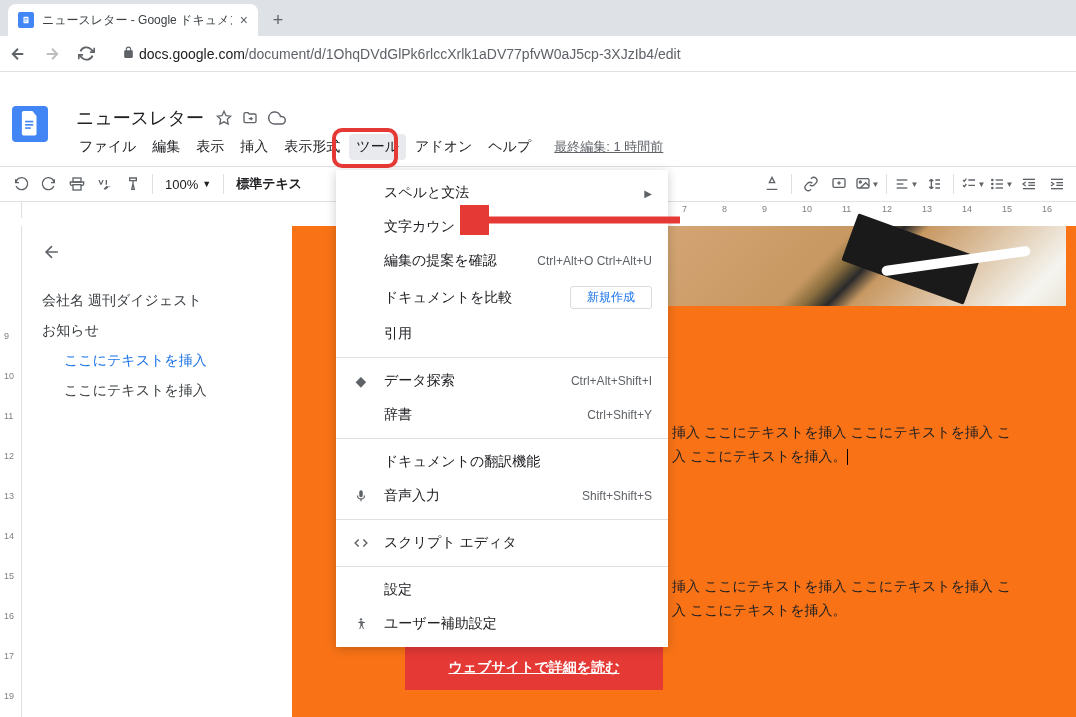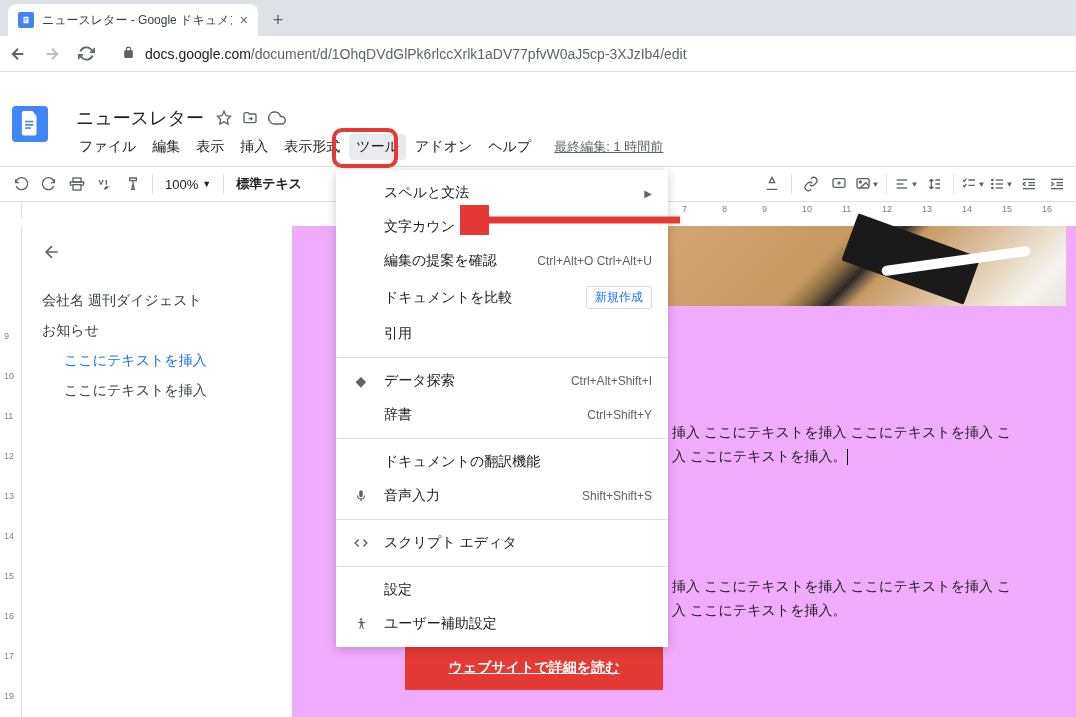--- a/index.html
+++ b/index.html
@@ -10,21 +10,21 @@
     .tab { background: #fff; height: 32px; border-radius: 8px 8px 0 0; display: flex; align-items: center; padding: 0 10px; gap: 8px; width: 250px; }
     .tab-favicon { width: 16px; height: 16px; background: #4285f4; border-radius: 2px; display: flex; align-items: center; justify-content: center; }
     .tab-favicon svg { width: 10px; height: 10px; }
     .tab-title { font-size: 12px; color: #3c4043; flex: 1; white-space: nowrap; overflow: hidden; }
     .tab-close { font-size: 14px; color: #5f6368; }
     .new-tab { width: 28px; height: 28px; display: flex; align-items: center; justify-content: center; color: #5f6368; font-size: 18px; margin-left: 6px; margin-bottom: 2px; }
 
     .addr-bar { height: 36px; background: #fff; display: flex; align-items: center; padding: 0 8px; gap: 14px; border-bottom: 1px solid #e0e0e0; }
     .nav-btn { color: #5f6368; display: flex; align-items: center; justify-content: center; width: 20px; height: 20px; }
     .nav-btn.disabled { color: #bdbdbd; }
-    .url-field { flex: 1; display: flex; align-items: center; gap: 10px; font-size: 14px; padding: 4px 12px; }
+    .url-field { flex: 1; display: flex; align-items: center; gap: 4px; font-size: 14px; padding: 4px 12px; }
     .lock-icon { color: #5f6368; }
     .url-text { color: #202124; }
     .url-domain { color: #202124; }
     .url-path { color: #5f6368; }
 
     
     .docs-header { padding: 8px 12px 0; display: flex; align-items: flex-start; gap: 24px; margin-top: 24px; }
     .docs-logo { width: 36px; height: 36px; background: #4285f4; border-radius: 4px; display: flex; align-items: center; justify-content: center; margin-top: 2px; }
     .docs-logo svg { width: 20px; height: 26px; }
     .docs-title-area { flex: 1; }
@@ -57,38 +57,38 @@
     .main-area { display: flex; position: absolute; top: 226px; bottom: 0; left: 0; right: 0; }
     .v-ruler { width: 22px; border-right: 1px solid #e0e0e0; position: relative; font-size: 9px; color: #808080; }
     .v-mark { position: absolute; left: 4px; }
 
     .outline-panel { width: 270px; padding: 16px 20px; }
     .outline-back { color: #5f6368; margin-bottom: 20px; display: block; }
     .outline-item { font-size: 14px; padding: 6px 0; color: #3c4043; }
     .outline-item.sub { padding-left: 22px; color: #1a73e8; }
     .outline-item.sub2 { padding-left: 22px; color: #3c4043; }
 
-    .doc-canvas { flex: 1; position: relative; background: #f0abfc; padding-top: 0; text-align: center; }
+    .doc-canvas { flex: 1; position: relative; background: #f97316; padding-top: 0; text-align: center; }
     .hero-img { position: absolute; right: 10px; top: 0; width: 400px; height: 80px; background: linear-gradient(135deg, #d4a574 0%, #c89862 40%, #8b6f3e 45%, #2a2a2a 50%, #c89862 55%, #f5f5f0 90%, #e8e4d8 100%); }
     .hero-ruler-obj { position: absolute; right: 90px; top: 8px; width: 130px; height: 50px; background: #1a1a1a; transform: rotate(20deg); border-radius: 2px; }
     .hero-pen { position: absolute; right: 35px; top: 30px; width: 150px; height: 10px; background: #fff; transform: rotate(-8deg); border-radius: 5px; }
 
     .doc-text { position: absolute; font-size: 14px; color: #202124; line-height: 1.8; }
     .cursor-caret { display: inline-block; width: 1px; height: 16px; background: #000; vertical-align: middle; }
 
     .cta-button { position: absolute; left: 405px; top: 646px; width: 258px; height: 44px; background: #e53935; color: #fff; font-size: 14px; font-weight: bold; text-decoration: underline; display: flex; align-items: center; justify-content: center; }
 
     
     .dropdown { position: absolute; left: 336px; top: 170px; width: 332px; background: #fff; box-shadow: 0 2px 10px rgba(0,0,0,0.2); z-index: 40; padding: 6px 0; }
     .dd-item { display: flex; align-items: center; padding: 8px 16px 8px 48px; font-size: 14px; color: #202124; position: relative; min-height: 32px; }
     .dd-icon { position: absolute; left: 16px; width: 18px; display: flex; align-items: center; justify-content: center; color: #5f6368; font-size: 14px; }
     .dd-shortcut { margin-left: auto; font-size: 12px; color: #5f6368; }
     .dd-arrow { margin-left: auto; color: #5f6368; font-size: 10px; }
     .dd-sep { height: 1px; background: #e0e0e0; margin: 6px 0; }
-    .dd-badge { margin-left: auto; font-size: 12px; color: #1a73e8; border: 1px solid #dadce0; padding: 2px 8px; border-radius: 3px; }
+    .dd-badge { margin-left: auto; font-size: 12px; color: #1a73e8; border: 1px solid #dadce0; padding: 2px 16px; border-radius: 3px; }
 
     
     .arrow-anno { position: absolute; left: 460px; top: 205px; z-index: 60; pointer-events: none; }
   </style>
 </head>
 <body>
 
 <div class="browser-tabs">
   <div class="tab">
     <span class="tab-favicon">

